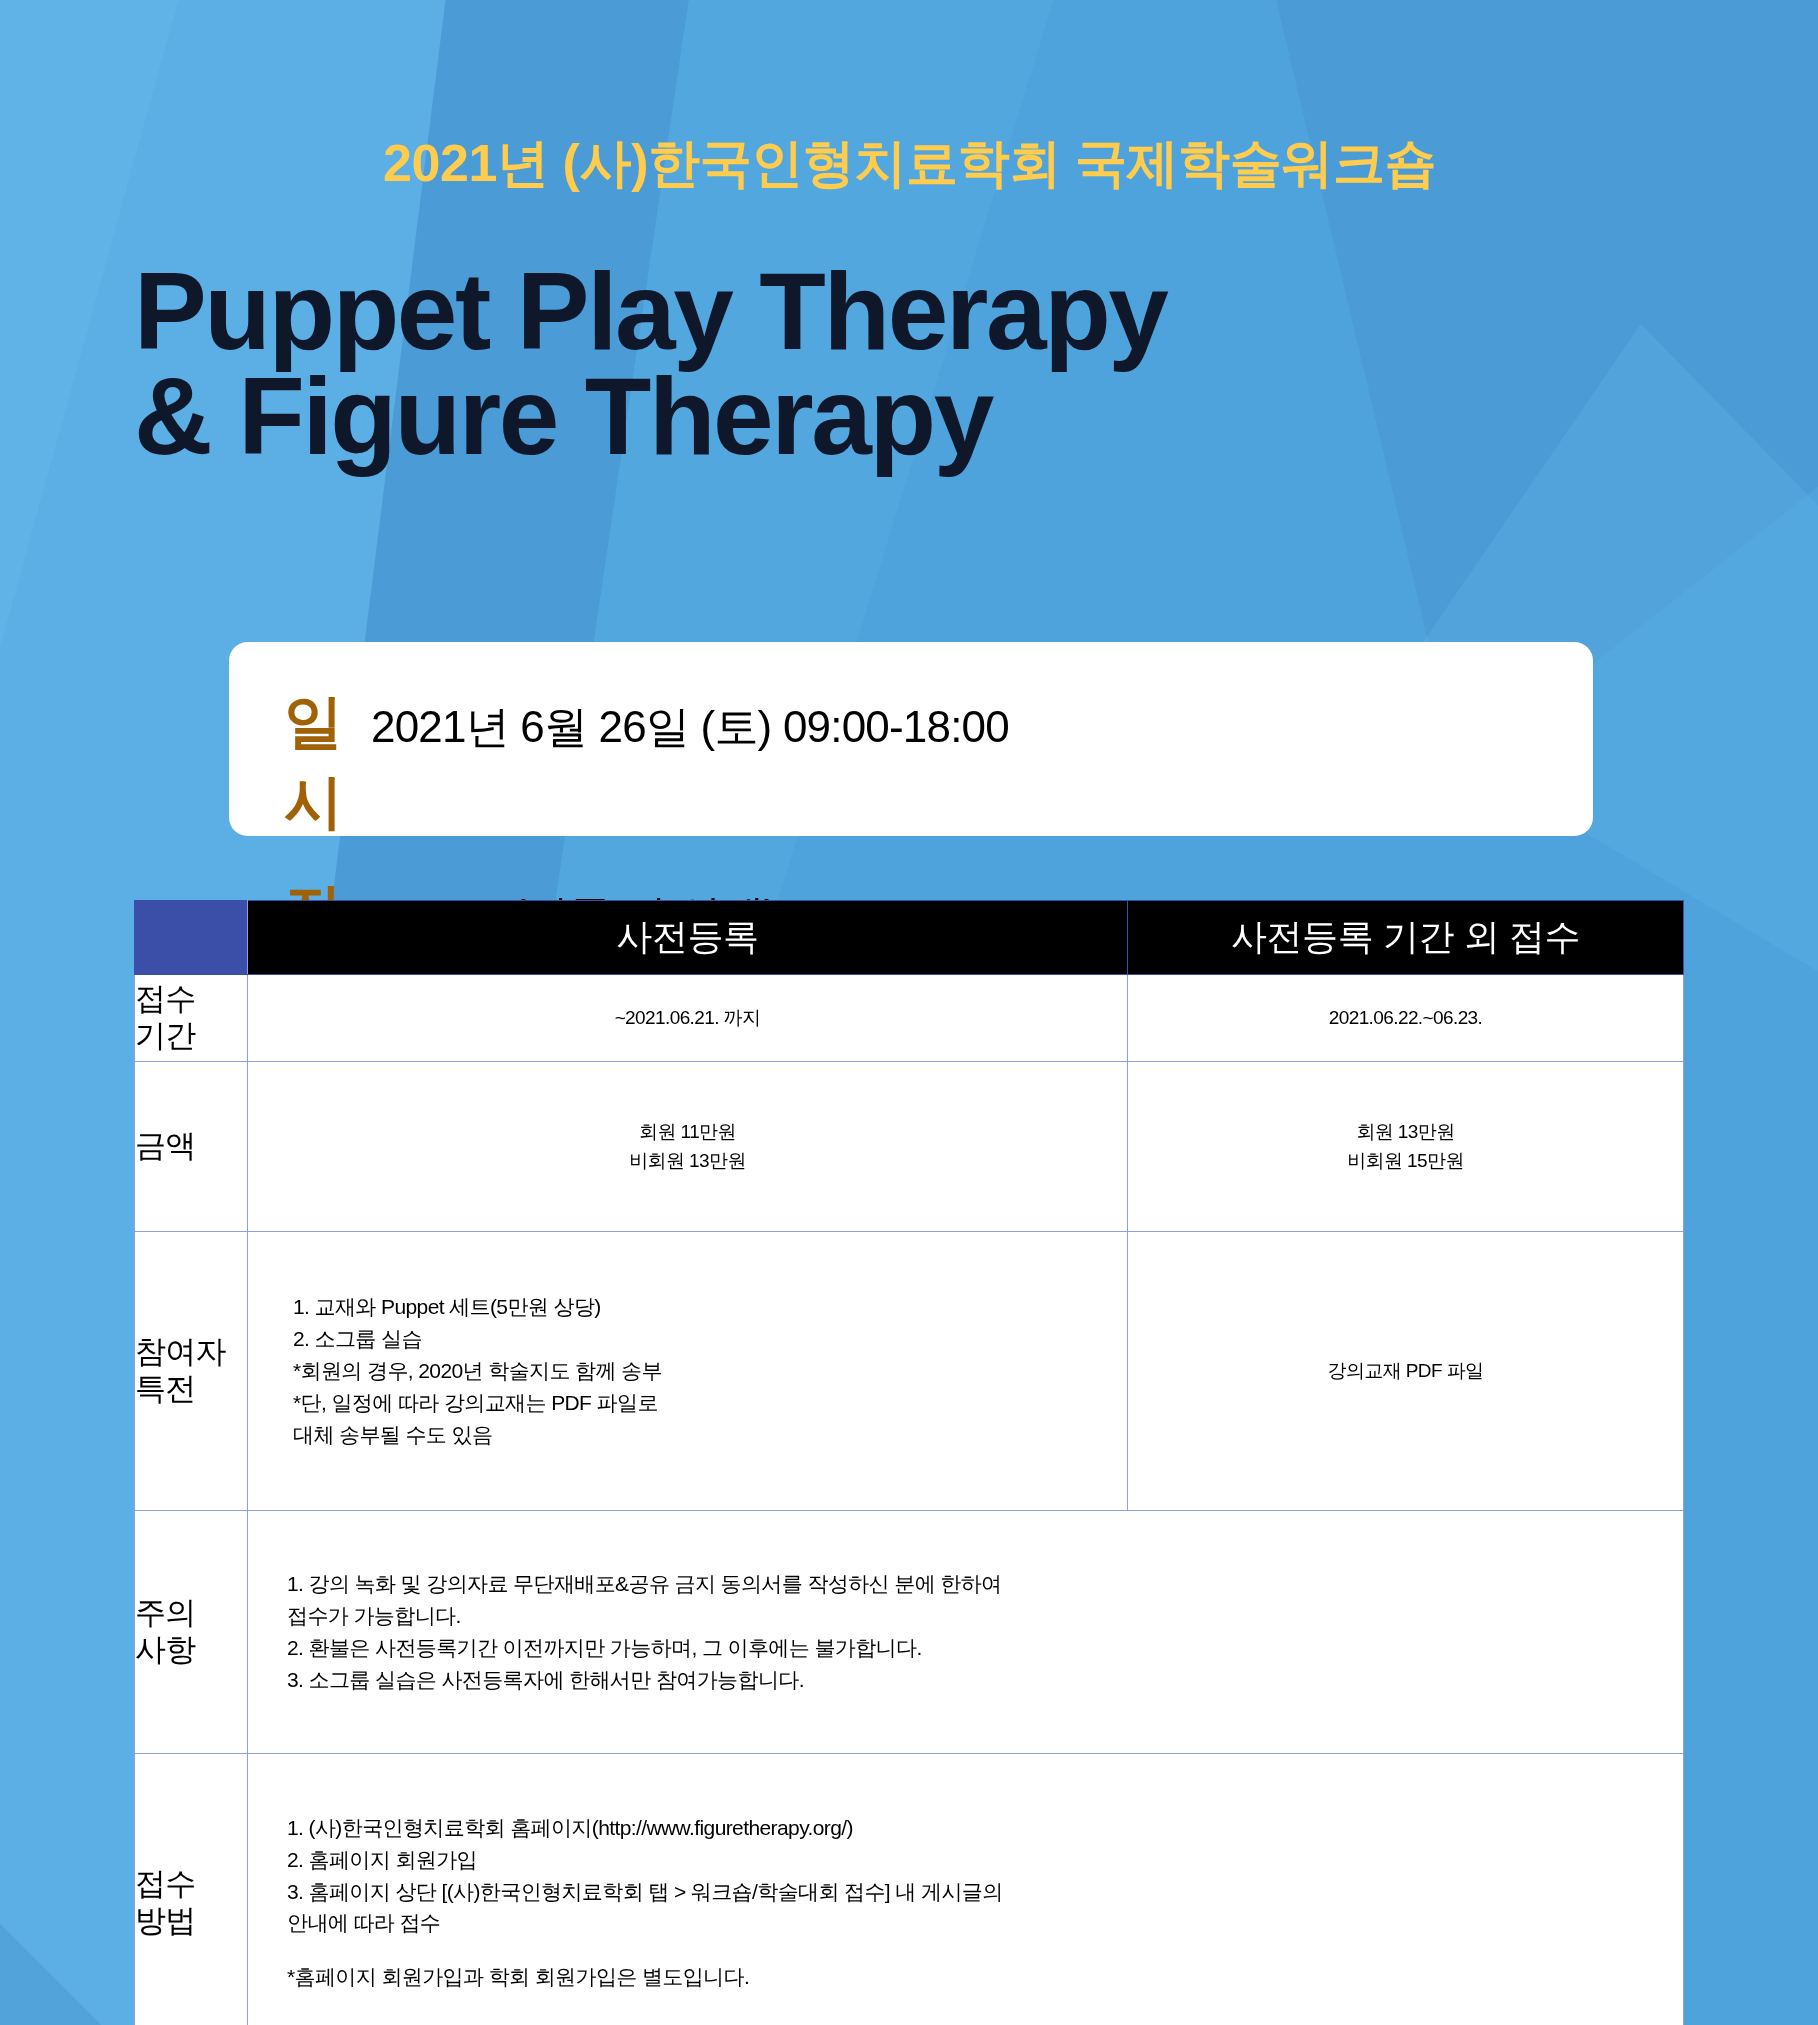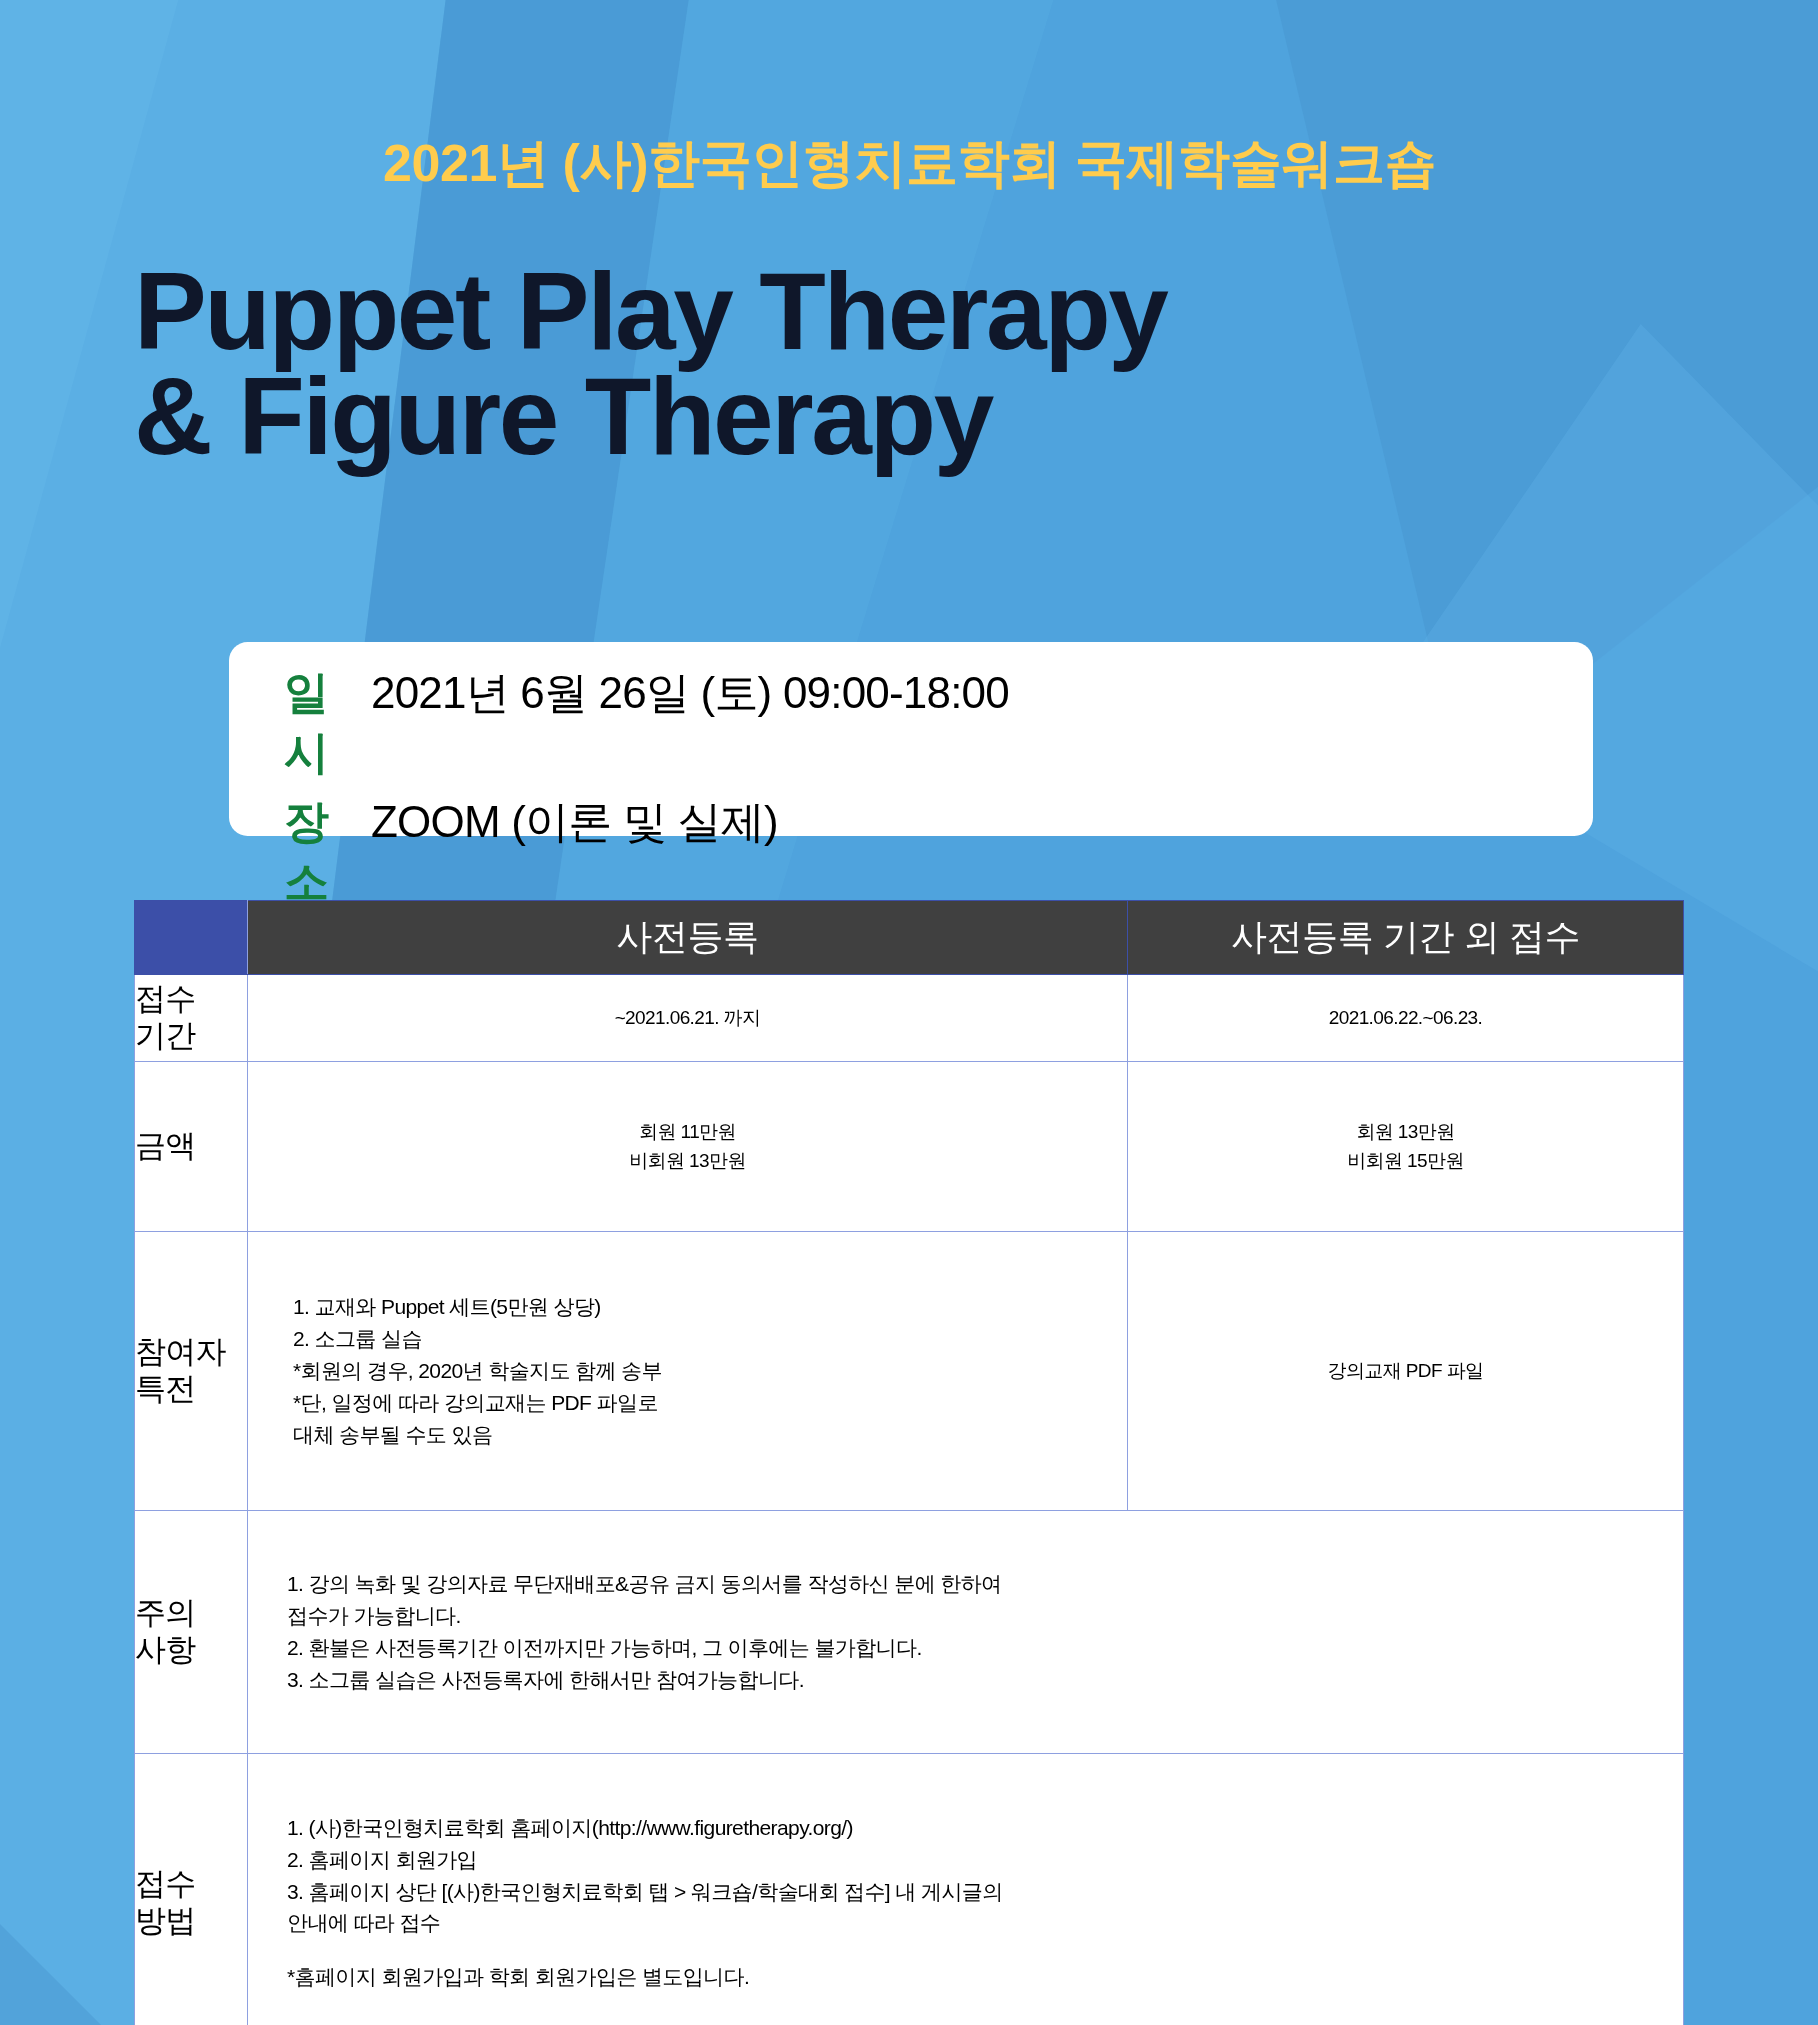--- a/index.html
+++ b/index.html
@@ -46,26 +46,27 @@
   .info-card {
     position:absolute;
     left:229px; top:642px;
     width:1364px; height:194px;
     background:#fff;
     border-radius:18.6px;
     padding:21px 0 0 55px;
   }
   .info-row { display:flex; align-items:baseline; margin-bottom:9px; }
   .info-label {
-    color:#15803d;
+    color:#a16207;
     font-weight:700;
-    font-size:45px;
+    font-size:59px;
     width:87px;
     flex:0 0 87px;
     letter-spacing:-0.8px;
+    margin-top:20px;
   }
   .info-value {
     color:#000;
     font-size:44px;
     font-weight:400;
     letter-spacing:-0.8px;
     white-space:nowrap;
   }
 
   
@@ -80,21 +81,21 @@
   .tbl col.c-label { width:113px; }
   .tbl col.c-a     { width:880px; }
   .tbl col.c-b     { width:556px; }
 
   .tbl th, .tbl td {
     border:1.2px solid #8ea0e0;
     vertical-align:middle;
     padding:0;
   }
   .tbl thead th {
-    background:#404040;
+    background:#000000;
     color:#fff;
     font-size:36px;
     font-weight:400;
     letter-spacing:-0.4px;
     height:74px;
     border-color:#3c4fa8;
     text-align:center;
   }
   .tbl thead th.corner { background:#3c4fa8; border-right-color:#8ea0e0; }
 

